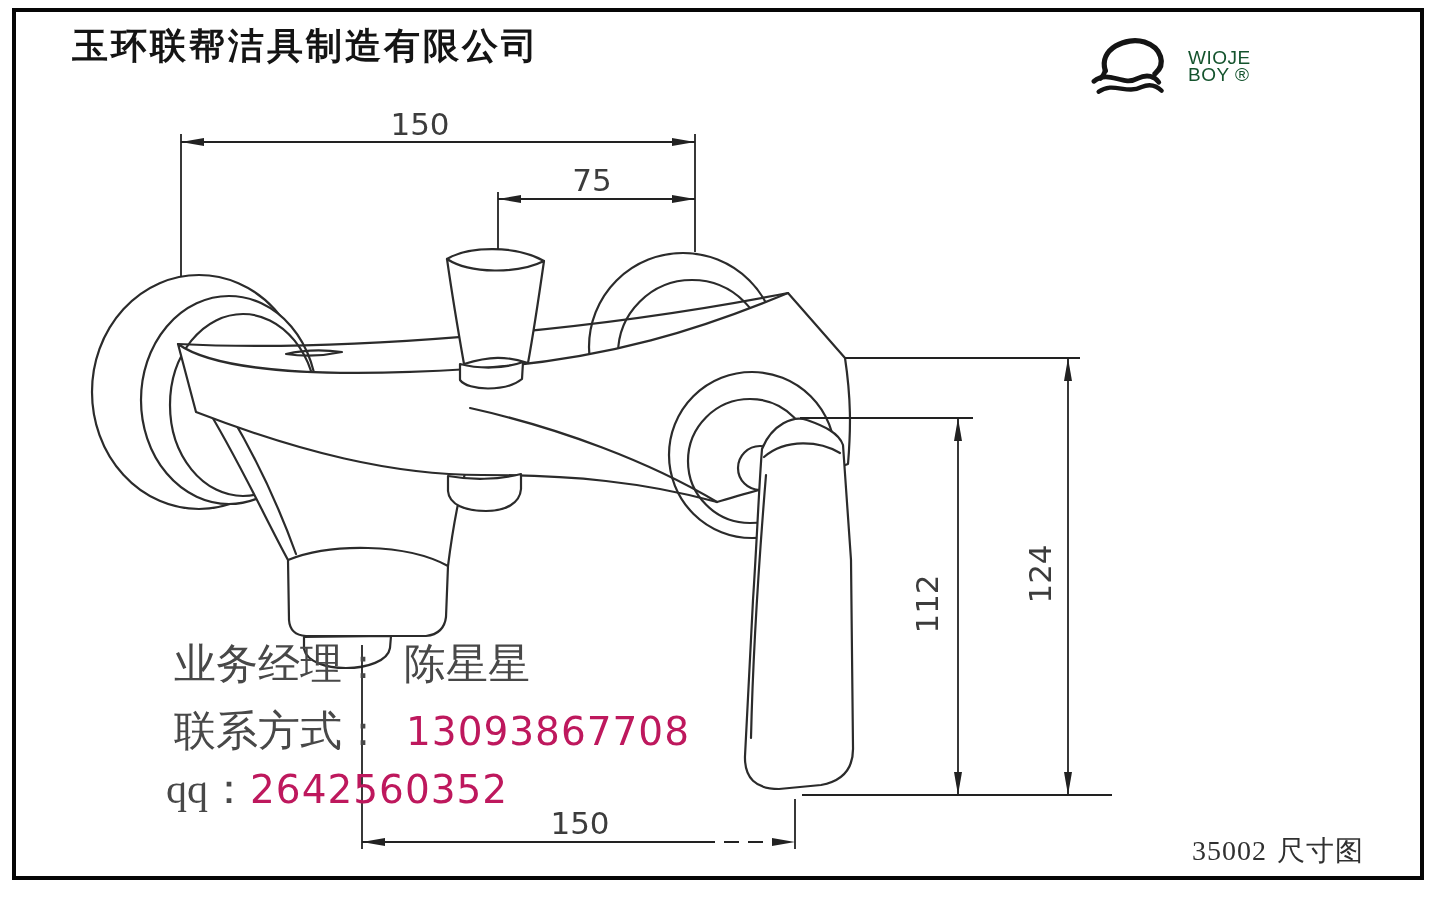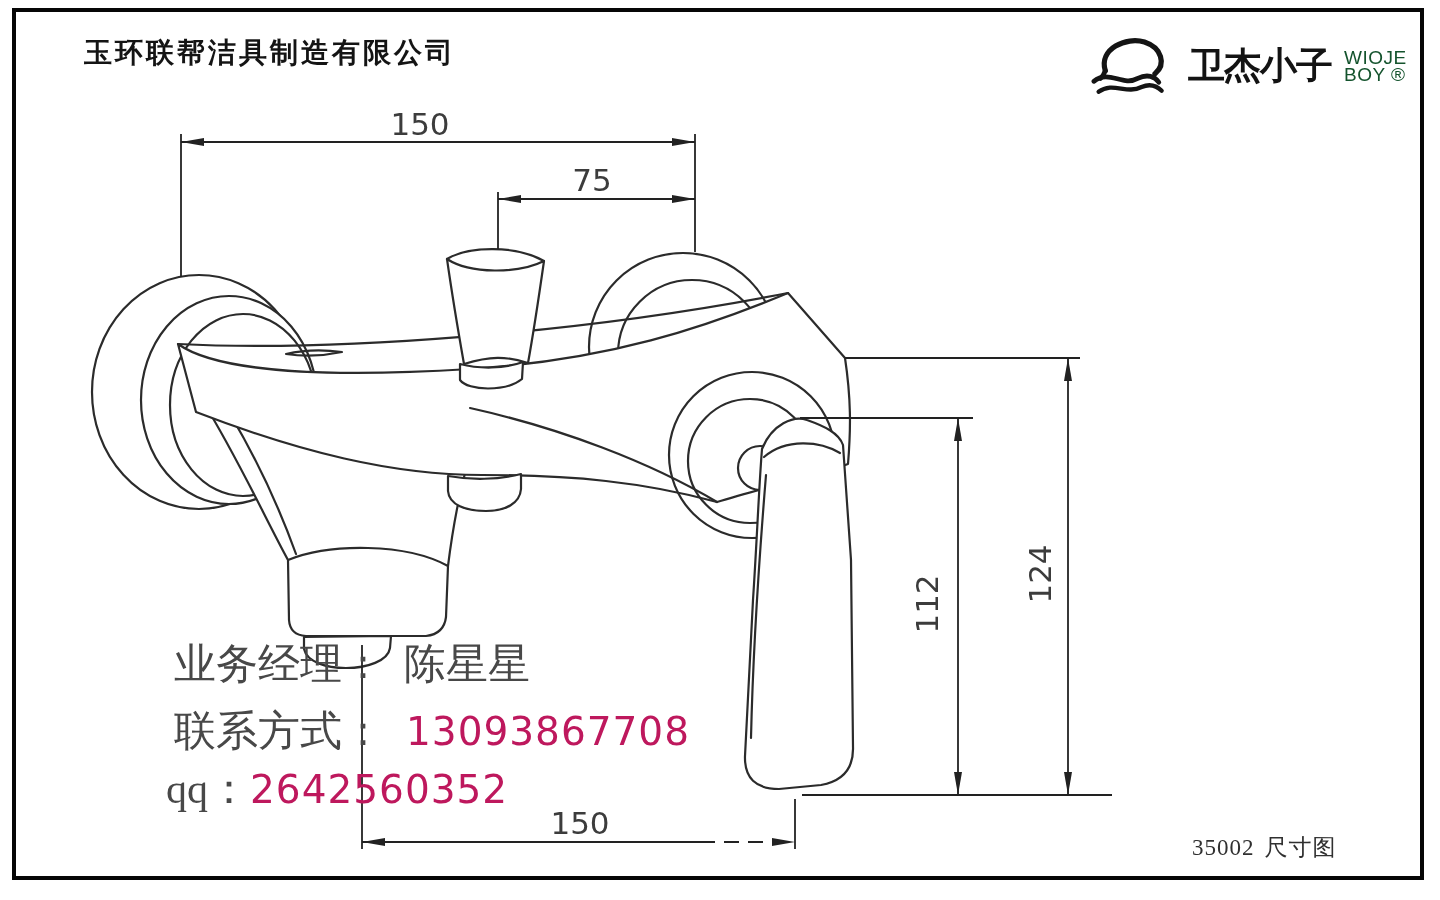--- a/index.html
+++ b/index.html
@@ -7,23 +7,23 @@
     width:1440px;height:900px;position:relative;overflow:hidden;
     background:#ffffff;
     font-family:"Liberation Sans","DejaVu Sans",sans-serif;
   }
   .frame{
     position:absolute;left:12px;top:8px;width:1412px;height:872px;
     border:4px solid #060606;box-sizing:border-box;background:transparent;
   }
   .diagram{position:absolute;left:0;top:0;width:1440px;height:900px}
   .company{
-    position:absolute;left:72px;top:22px;margin:12px;
+    position:absolute;left:72px;top:22px;margin:0;
     font-family:Liberation Mono, monospace;
-    font-size:28px;font-weight:600;letter-spacing:3px;color:#141414;white-space:nowrap;
+    font-size:36px;font-weight:600;letter-spacing:3px;color:#141414;white-space:nowrap;
   }
   .logo{position:absolute;left:1090px;top:34px;display:flex;align-items:center;gap:12px}
   .logo-cn{
     font-family:"Liberation Sans","DejaVu Sans",sans-serif;
     font-size:37px;font-weight:800;letter-spacing:-1px;color:#131313;white-space:nowrap;
   }
   .logo-en{
     font-family:"Liberation Sans","DejaVu Sans",sans-serif;
     font-size:19px;line-height:0.9;font-weight:400;letter-spacing:.5px;color:#14532d;
   }
@@ -37,21 +37,21 @@
   }
   .c1{left:174px;top:636px}
   .c2{left:174px;top:703px}
   .c3{left:166px;top:761px}
   .g1{margin-left:20px}
   .g2{margin-left:22px}
   .g3{}
   .sheet-no{
     position:absolute;left:1192px;top:832px;
     font-family:"Liberation Serif","DejaVu Serif",serif;
-    font-size:23px;color:#303030;letter-spacing:1px;white-space:nowrap;
+    font-size:28px;color:#303030;letter-spacing:1px;white-space:nowrap;
   }
   .sheet-no span{margin-right:10px}
   svg text.dim{
     font-family:"DejaVu Sans","Liberation Sans",sans-serif;
     font-size:31px;fill:#3c3c3c;
   }
 </style>
 </head>
 <body>
 
@@ -157,21 +157,20 @@
 
 <h1 class="company">玉环联帮洁具制造有限公司</h1>
 
 <div class="logo">
   <svg width="86" height="64" viewBox="0 0 90 66" fill="none" stroke="#141414" stroke-linecap="round">
     <path d="M 16,38 C 9,15 38,2 57,8 C 75,14 80,31 68,41" stroke-width="5.5"></path>
     <path d="M 16,38 C 15,41 13,44 11,46" stroke-width="5"></path>
     <path d="M 4,49 C 20,36 34,55 50,46 C 60,41 68,44 72,50" stroke-width="5"></path>
     <path d="M 9,60 C 24,49 38,63 54,55 C 63,51 70,54 75,59" stroke-width="4.5"></path>
   </svg>
-  <div class="logo-cn">卫杰小子</div>
   <div class="logo-en">
     <div>WIOJE</div>
     <div>BOY ®</div>
   </div>
 </div>
 
 <div>
   <div class="c-line c1"><span>业务经理：</span><span class="g1">陈星星</span></div>
   <div class="c-line c2"><span>联系方式：</span><span class="num g2">13093867708</span></div>
   <div class="c-line c3"><span>qq：</span><span class="num g3">2642560352</span></div>

